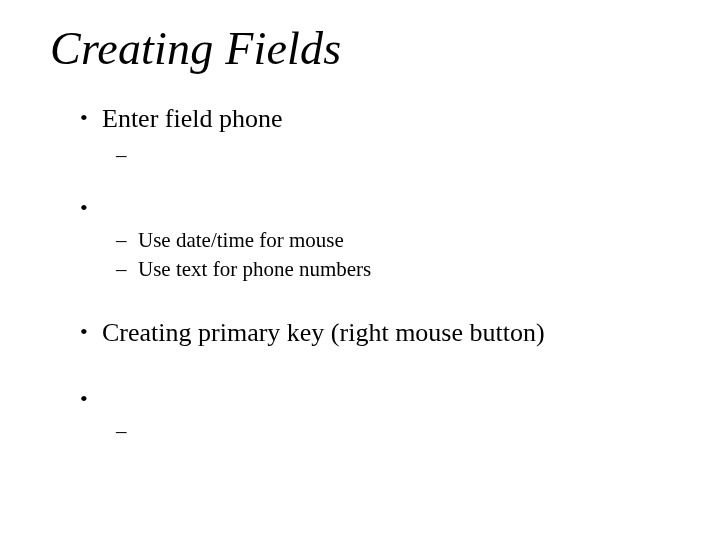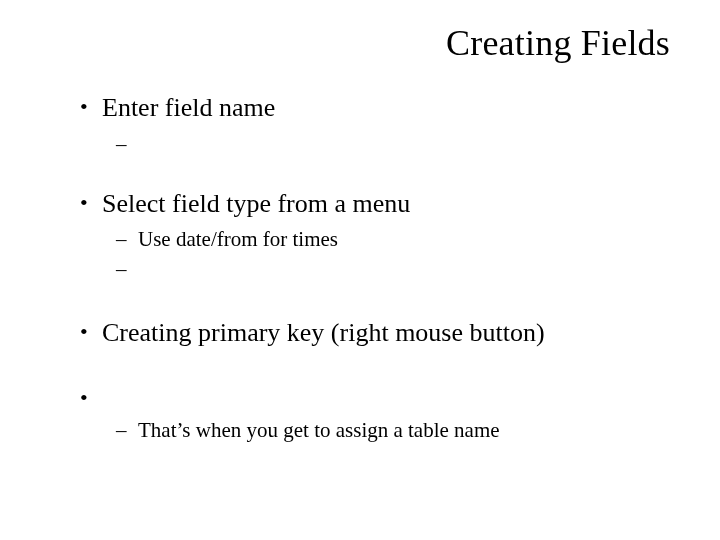--- a/index.html
+++ b/index.html
@@ -6,25 +6,26 @@
     body {
       width: 720px;
       height: 540px;
       background: #fff;
       font-family: "Times New Roman", Times, serif;
       color: #000;
       padding: 22px 50px 0 50px;
       overflow: hidden;
     }
     .title {
-      text-align: right;
-      font-size: 36px;
+      text-align: left;
+      font-size: 46px;
       font-weight: 400;
       margin-bottom: 28px;
       letter-spacing: 0.2px;
+      font-style: italic;
     }
     .bullet-group {
       margin-left: 30px;
       margin-bottom: 34px;
     }
     .bullet-group.tight {
       margin-bottom: 30px;
     }
     .bullet-group.wider {
       margin-bottom: 40px;
@@ -60,49 +61,48 @@
     }
   </style>
 </head>
 <body>
 
 <h1 class="title">Creating Fields</h1>
 
 <div class="bullet-group tight">
   <div class="bullet-item">
     <span class="bullet-dot">•</span>
-    <span>Enter field name</span>
+    <span>Enter field phone</span>
   </div>
   <div class="sub-item">
     <span class="dash">–</span>
   </div>
 </div>
 
 <div class="bullet-group">
   <div class="bullet-item">
     <span class="bullet-dot">•</span>
-    <span>Select field type from a menu</span>
   </div>
   <div class="sub-item">
     <span class="dash">–</span>
-    <span>Use date/from for times</span>
+    <span>Use date/time for mouse</span>
   </div>
   <div class="sub-item">
     <span class="dash">–</span>
+    <span>Use text for phone numbers</span>
   </div>
 </div>
 
 <div class="bullet-group wider">
   <div class="bullet-item">
     <span class="bullet-dot">•</span>
     <span>Creating primary key (right mouse button)</span>
   </div>
 </div>
 
 <div class="bullet-group">
   <div class="bullet-item">
     <span class="bullet-dot">•</span>
   </div>
   <div class="sub-item">
     <span class="dash">–</span>
-    <span>That’s when you get to assign a table name</span>
   </div>
 </div>
 
 </body></html>

